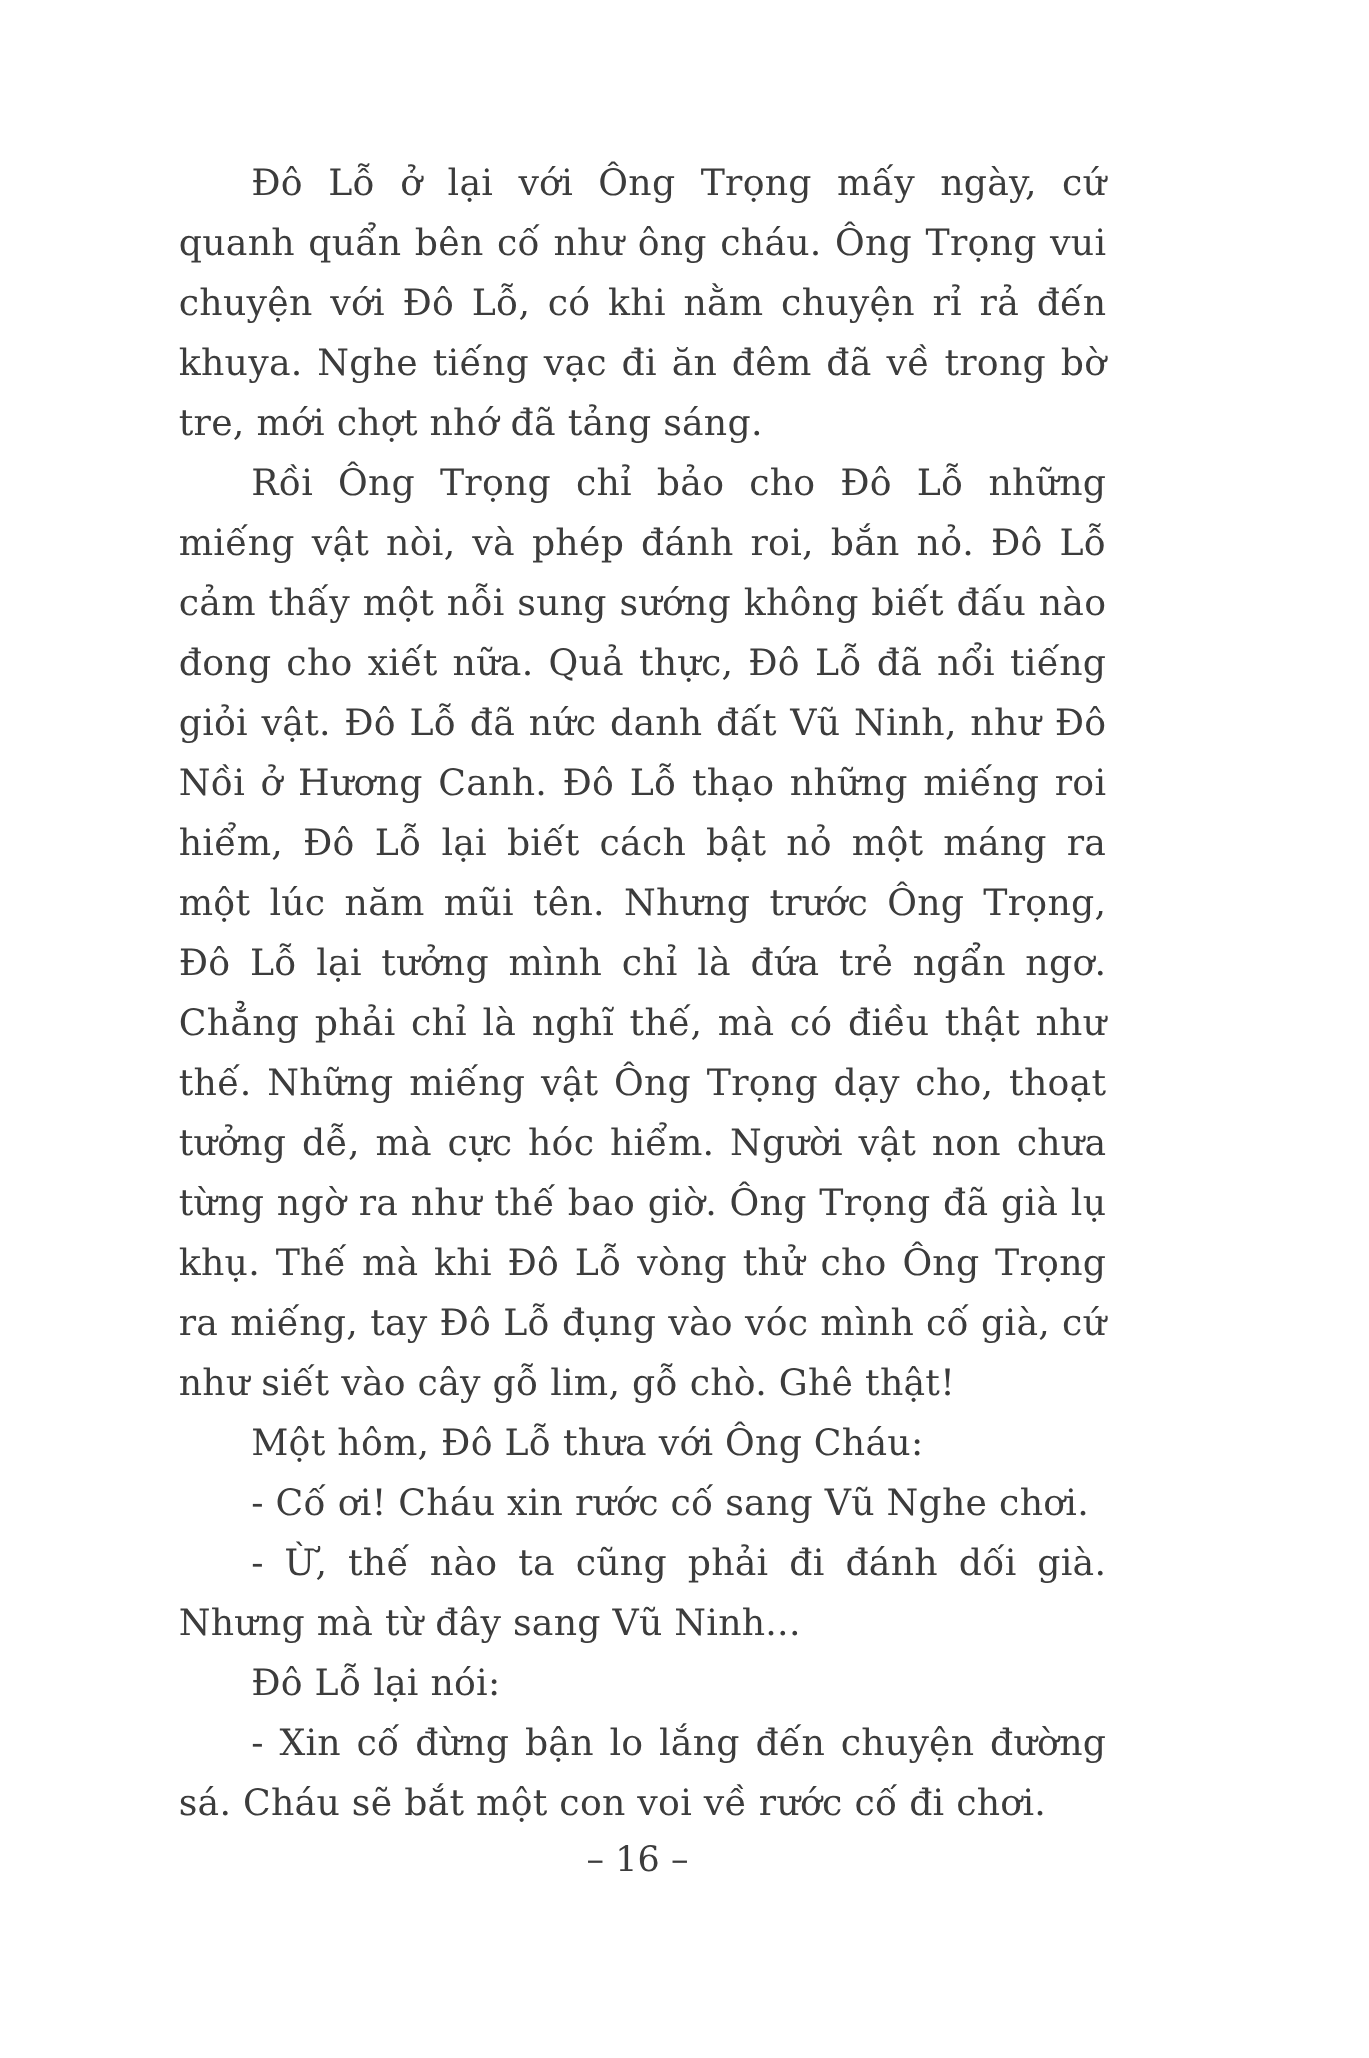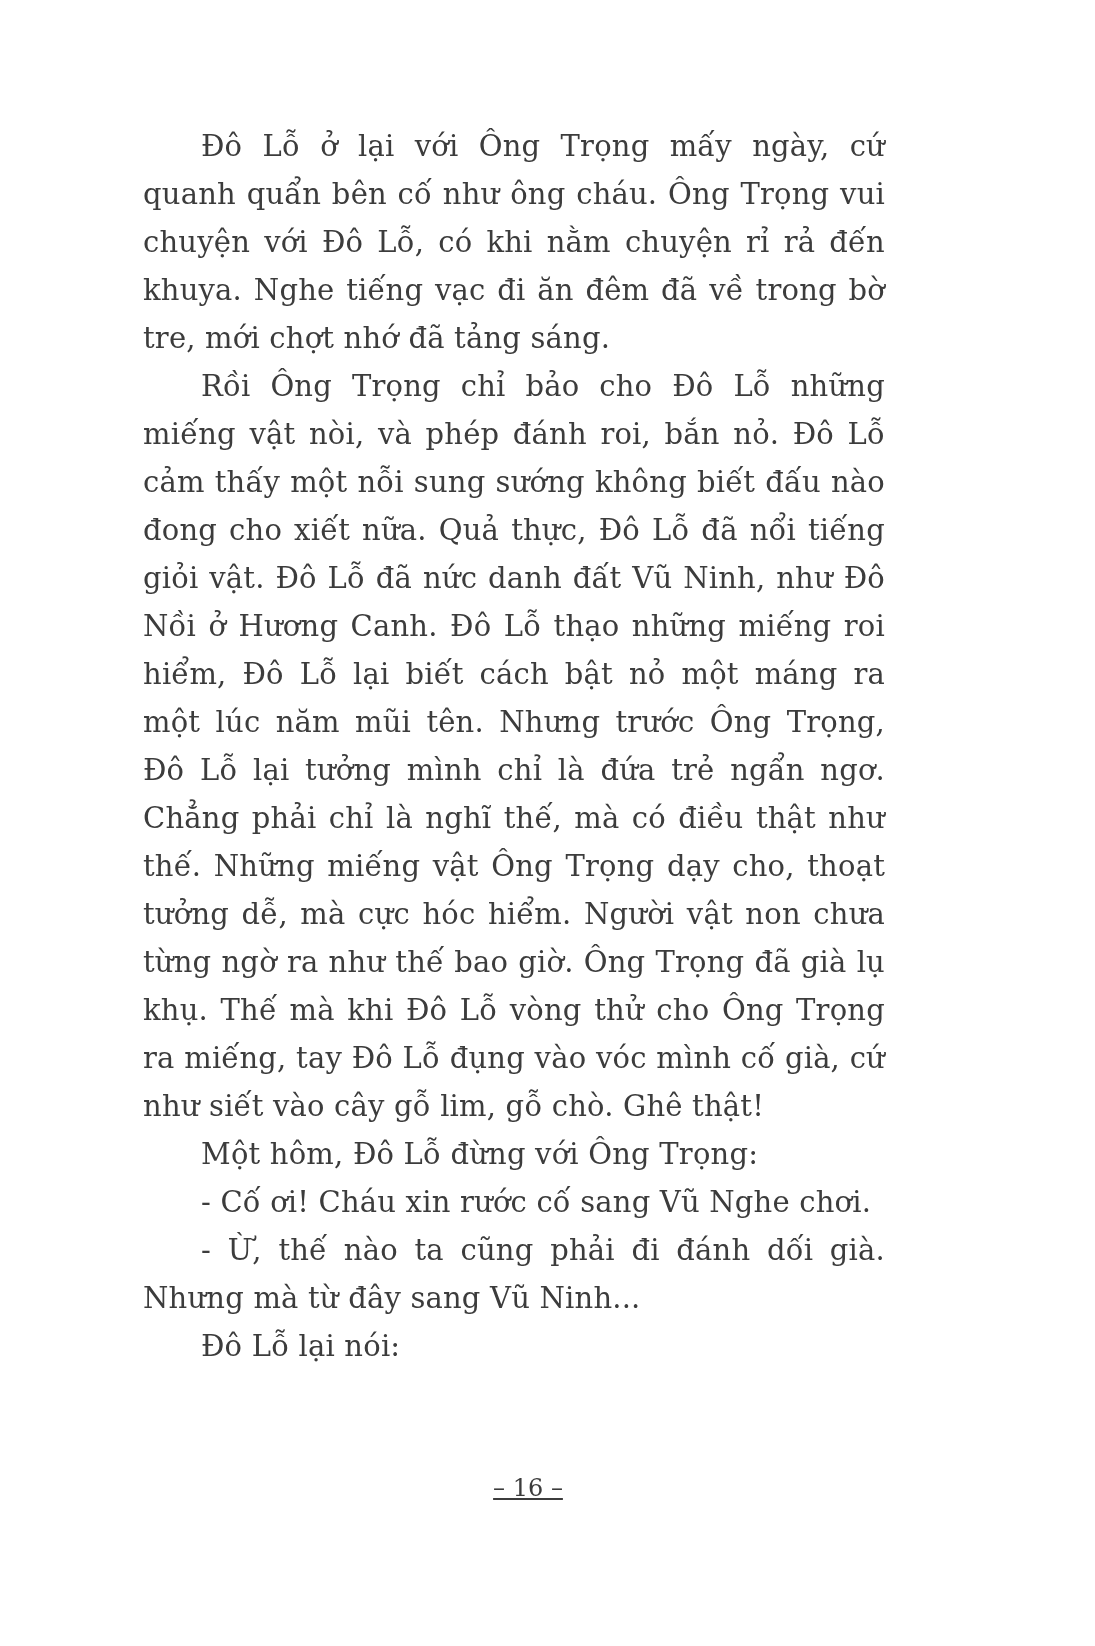--- a/index.html
+++ b/index.html
@@ -27,34 +27,34 @@
     letter-spacing: 0.2px;
   }
   .text-block p {
     margin: 0;
     padding: 0;
     text-indent: 58px;
   }
   .page-number {
     position: absolute;
     top: 1468px;
-    left: 157px;
+    left: 139px;
     width: 742px;
     text-align: center;
-    font-size: 24px;
+    font-size: 28px;
     line-height: 40px;
-    text-decoration: underline;
   }
 </style>
 </head>
 <body style="--text-color: #3c3c3c;">
 
 <div class="book-page">
   <div class="text-block">
     <p>Đô Lỗ ở lại với Ông Trọng mấy ngày, cứ quanh quẩn bên cố như ông cháu. Ông Trọng vui chuyện với Đô Lỗ, có khi nằm chuyện rỉ rả đến khuya. Nghe tiếng vạc đi ăn đêm đã về trong bờ tre, mới chợt nhớ đã tảng sáng.</p>
     <p>Rồi Ông Trọng chỉ bảo cho Đô Lỗ những miếng vật nòi, và phép đánh roi, bắn nỏ. Đô Lỗ cảm thấy một nỗi sung sướng không biết đấu nào đong cho xiết nữa. Quả thực, Đô Lỗ đã nổi tiếng giỏi vật. Đô Lỗ đã nức danh đất Vũ Ninh, như Đô Nồi ở Hương Canh. Đô Lỗ thạo những miếng roi hiểm, Đô Lỗ lại biết cách bật nỏ một máng ra một lúc năm mũi tên. Nhưng trước Ông Trọng, Đô Lỗ lại tưởng mình chỉ là đứa trẻ ngẩn ngơ. Chẳng phải chỉ là nghĩ thế, mà có điều thật như thế. Những miếng vật Ông Trọng dạy cho, thoạt tưởng dễ, mà cực hóc hiểm. Người vật non chưa từng ngờ ra như thế bao giờ. Ông Trọng đã già lụ khụ. Thế mà khi Đô Lỗ vòng thử cho Ông Trọng ra miếng, tay Đô Lỗ đụng vào vóc mình cố già, cứ như siết vào cây gỗ lim, gỗ chò. Ghê thật!</p>
-    <p>Một hôm, Đô Lỗ đừng với Ông Trọng:</p>
+    <p>Một hôm, Đô Lỗ thưa với Ông Cháu:</p>
     <p>- Cố ơi! Cháu xin rước cố sang Vũ Nghe chơi.</p>
     <p>- Ừ, thế nào ta cũng phải đi đánh dối già. Nhưng mà từ đây sang Vũ Ninh...</p>
     <p>Đô Lỗ lại nói:</p>
+    <p>- Xin cố đừng bận lo lắng đến chuyện đường sá. Cháu sẽ bắt một con voi về rước cố đi chơi.</p>
   </div>
   <div class="page-number">– 16 –</div>
 </div>
 
 </body></html>

